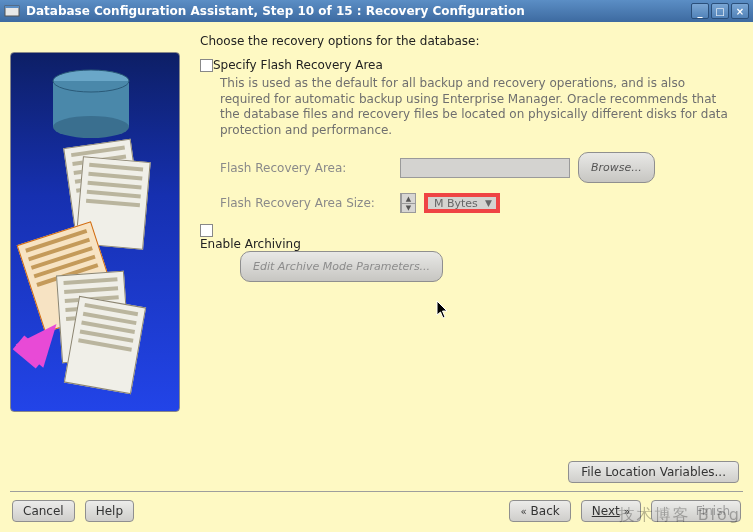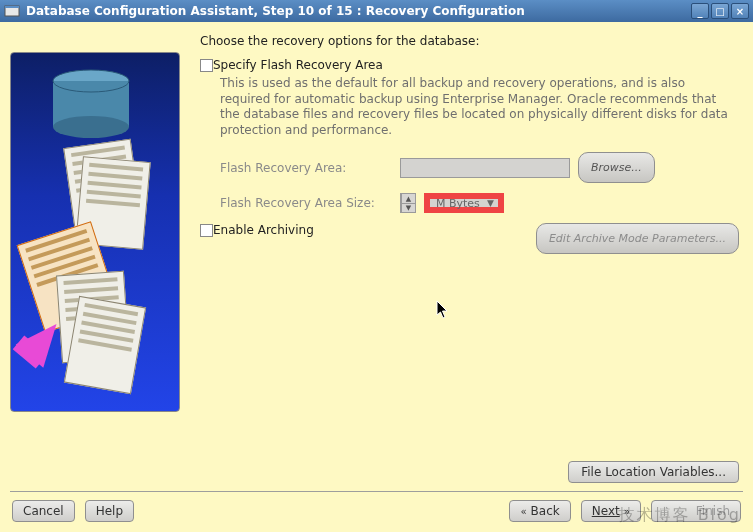--- a/index.html
+++ b/index.html
@@ -94,25 +94,25 @@
   }
   .small-btn.disabled-btn { color:#8c8c8c; }
   .spinner {
     display:flex; border:1px solid #9a9a9a; height:20px; margin-left:0;
   }
   .spinner input { border:none; width:150px; background:#d4d3d0; padding:0 4px; font-size:12px; color:#666; }
   .spinner .spin-btns { display:flex; flex-direction:column; width:14px; }
   .spinner .sp { flex:1; border-left:1px solid #9a9a9a; background:#d7d6d3; font-size:7px; display:flex; align-items:center; justify-content:center; color:#555; }
   .spinner .sp:first-child { border-bottom:1px solid #9a9a9a; }
   .unit-select {
-    height:20px; border:6px solid #ef4444; background:#d4d3d0; margin-left:8px; font-size:11px; color:#666; padding:0 18px 0 6px; display:inline-flex; align-items:center; position:relative;
+    height:20px; border:4px solid #ef4444; background:#d4d3d0; margin-left:8px; font-size:11px; color:#666; padding:0 18px 0 6px; display:inline-flex; align-items:center; position:relative;
   }
   .unit-select .caret { position:absolute; right:4px; font-size:9px; }
 
-  .section-gap { margin-top:10px; }
+  .section-gap { margin-top:10px;flex-direction:column; }
 
   .floc-row { display:flex; justify-content:flex-end; margin:4px 4px 6px 0; }
   .std-btn {
     border:1px solid #8f8f8f; border-radius:4px;
     background:linear-gradient(to bottom,#ececea,#cfcecb);
     font-size:12px; padding:2px 12px; color:#333;
     display:inline-flex; align-items:center; gap:4px;
     height:22px;
   }
 

